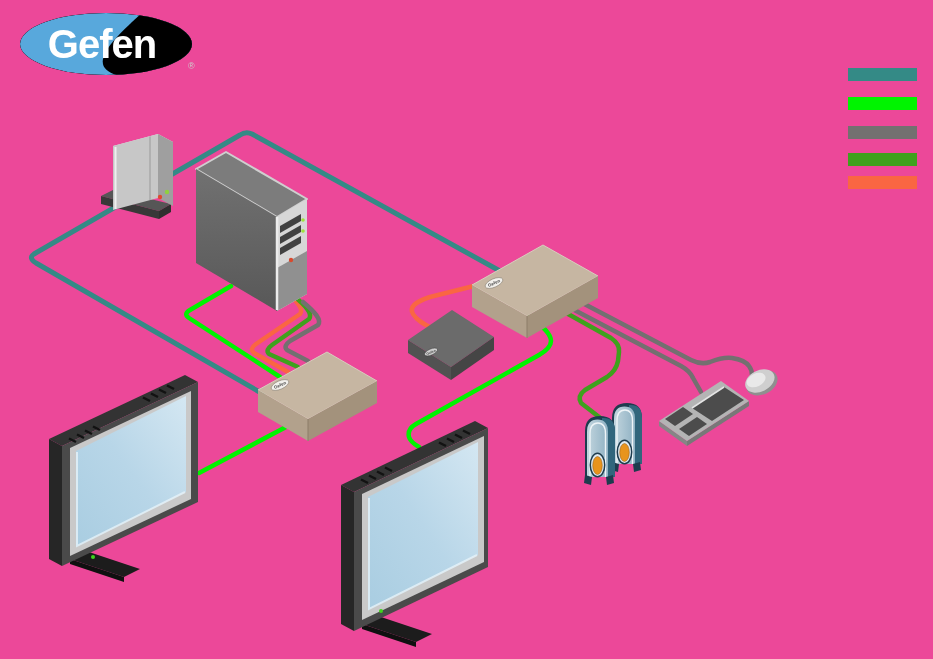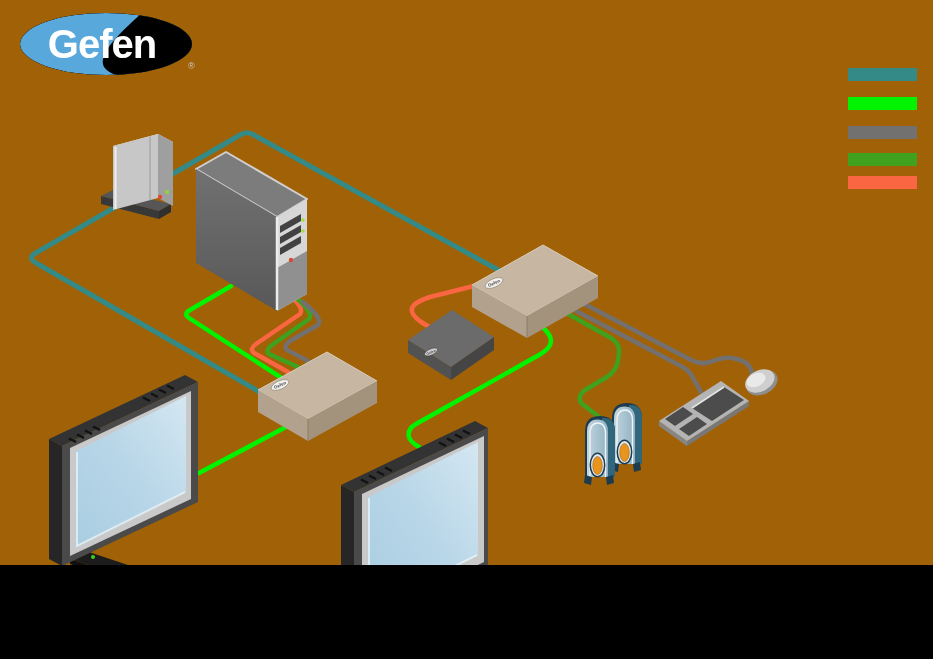--- a/index.html
+++ b/index.html
@@ -1,16 +1,16 @@
 <!DOCTYPE html>
 <html><head>
 <meta charset="utf-8">
 <style>
   html,body{margin:0;padding:0;background:#000;}
-  #stage{position:relative;width:933px;height:565px;background:#a16207;overflow:hidden;
+  #stage{position:relative;width:933px;height:659px;background:#ec4899;overflow:hidden;
          font-family:"Liberation Sans",sans-serif;}
   #scene{position:absolute;left:0;top:0;}
   
   .legend{position:absolute;left:848px;top:0;width:69px;}
   .swatch{position:absolute;left:0;width:69px;height:13px;}
   .sw0{top:68px}.sw1{top:97px}.sw2{top:126px}.sw3{top:153px}.sw4{top:176px}
   
   .logo{position:absolute;left:18px;top:11px;width:185px;height:68px;}
   text{font-family:"Liberation Sans",sans-serif;}
 </style>

